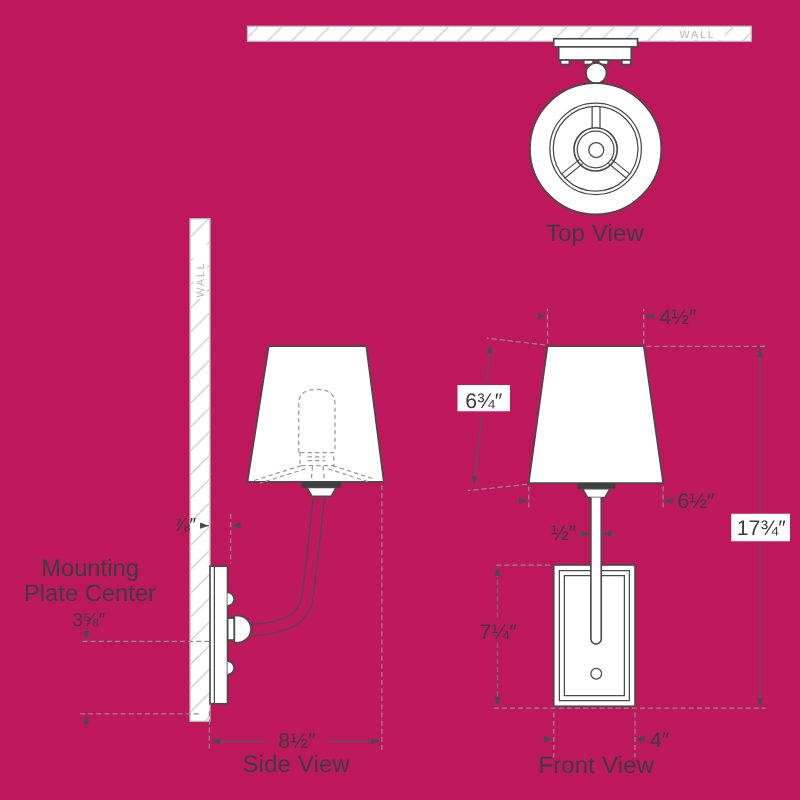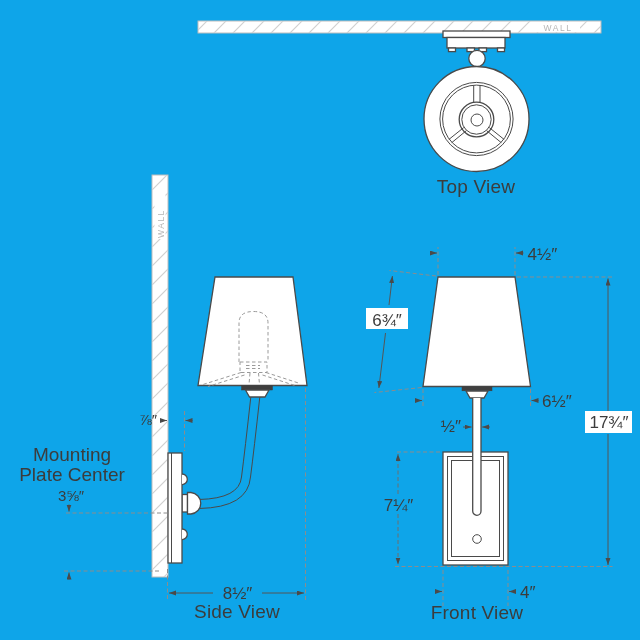--- a/index.html
+++ b/index.html
@@ -1,17 +1,17 @@
 <!DOCTYPE html>
 <html><head>
 <meta charset="utf-8">
 <style>
   html,body{margin:0;padding:0;background:#ffffff;}
   body{font-family:"Liberation Sans", sans-serif;}
-  .stage{width:640px;height:640px;position:relative;background:#0ea5e9;overflow:hidden;}
+  .stage{width:640px;height:640px;position:relative;background:#be185d;overflow:hidden;}
   svg{display:block;}
   text{fill:#3c3c3c;}
   .viewlabel{font-size:19px;letter-spacing:.2px;}
   .dim{font-size:17px;}
   .dim-small{font-size:15px;}
   .note{font-size:19px;}
   .walltext{font-size:8.5px;fill:#b5b5b5;letter-spacing:1.5px;}
   .outline{fill:#ffffff;stroke:#4a4a4a;stroke-width:1.3;}
   .thin{fill:none;stroke:#4a4a4a;stroke-width:1;}
   .darkfill{fill:#3f3f3f;stroke:#3f3f3f;stroke-width:.5;}

